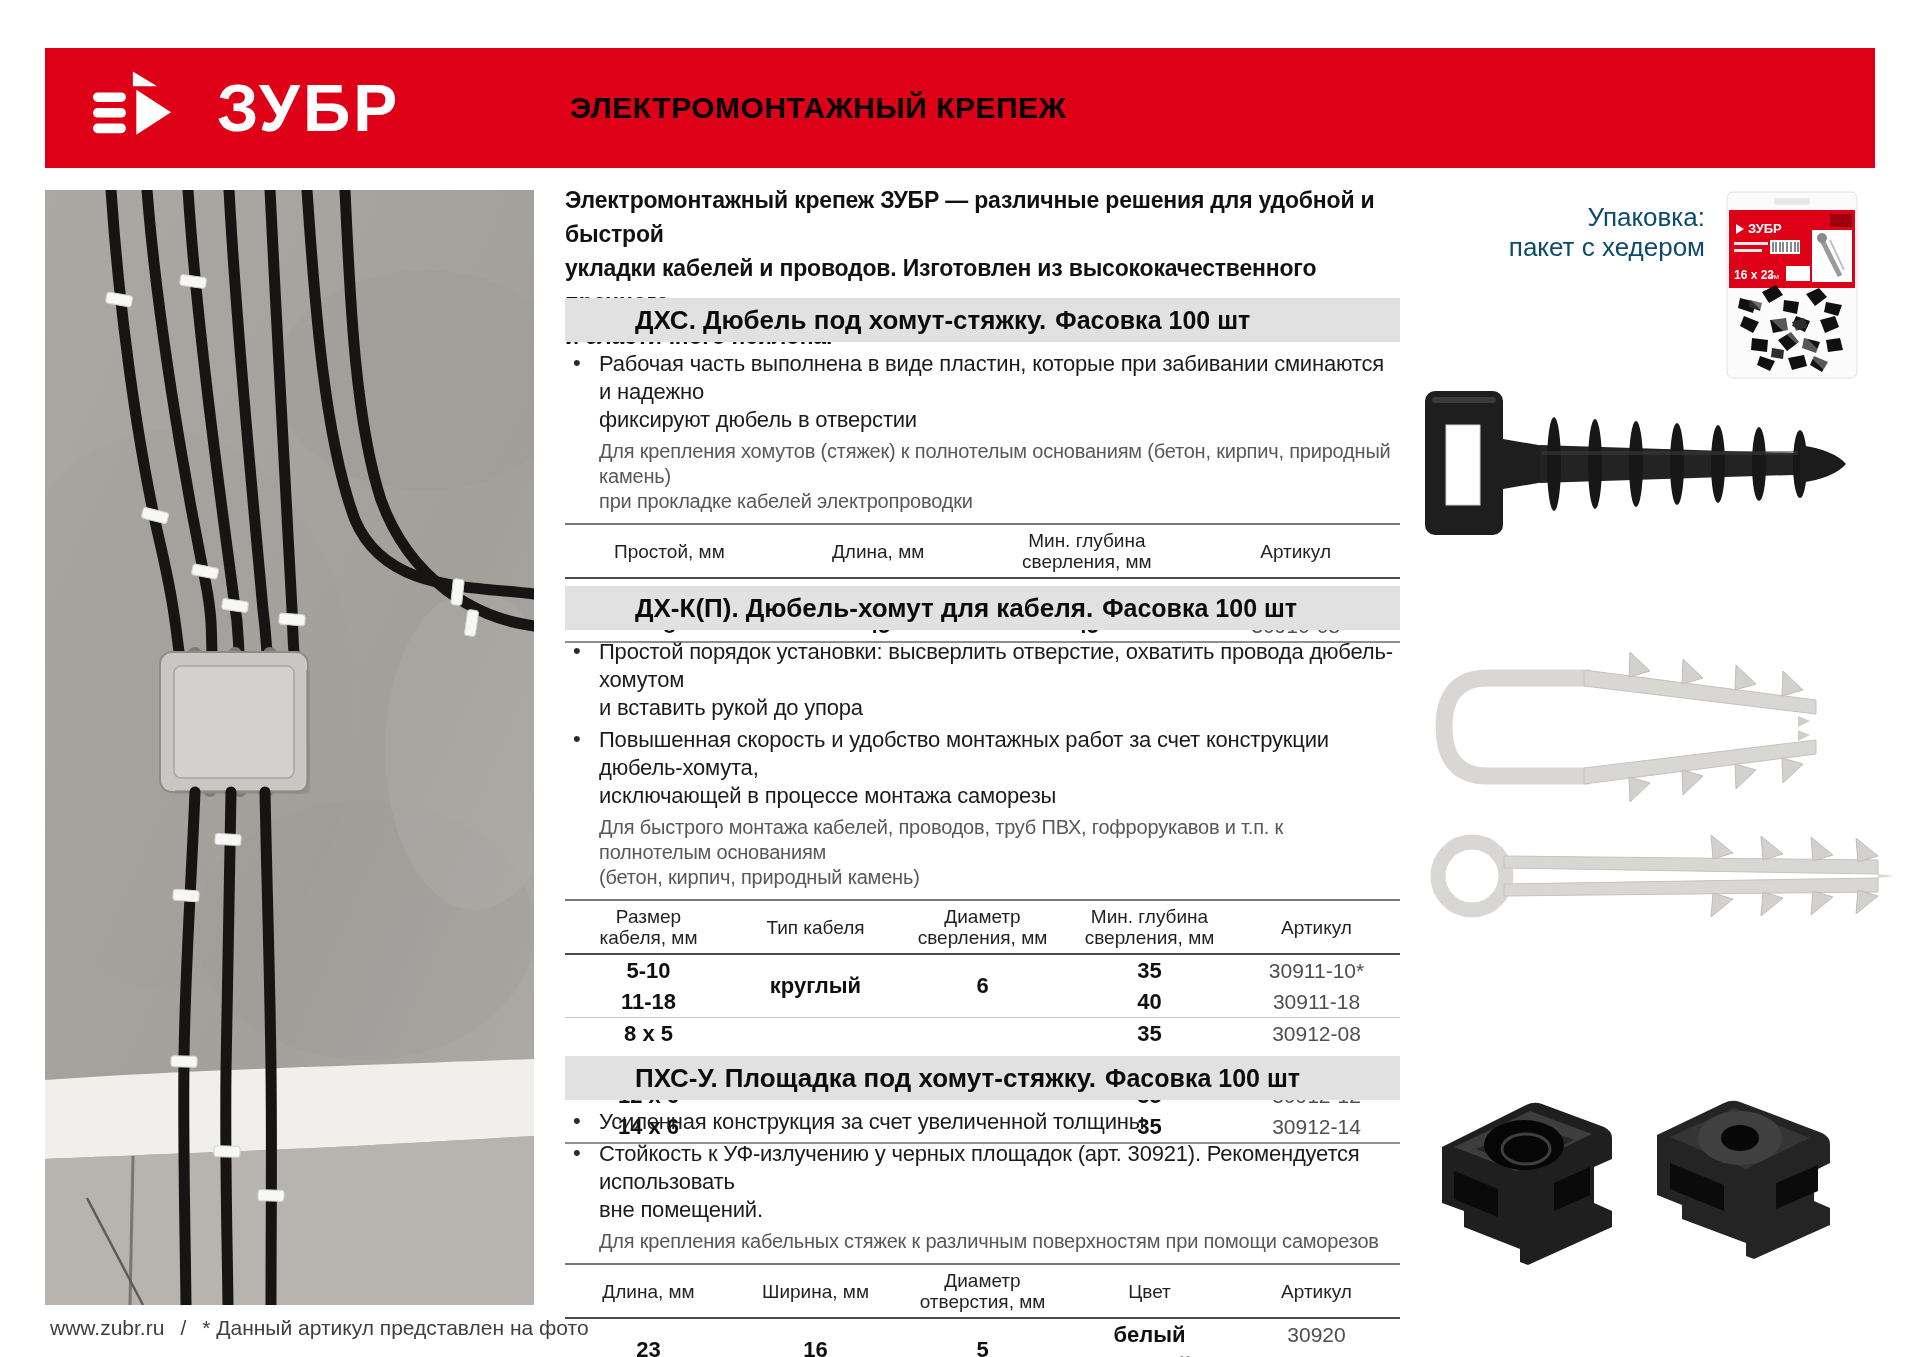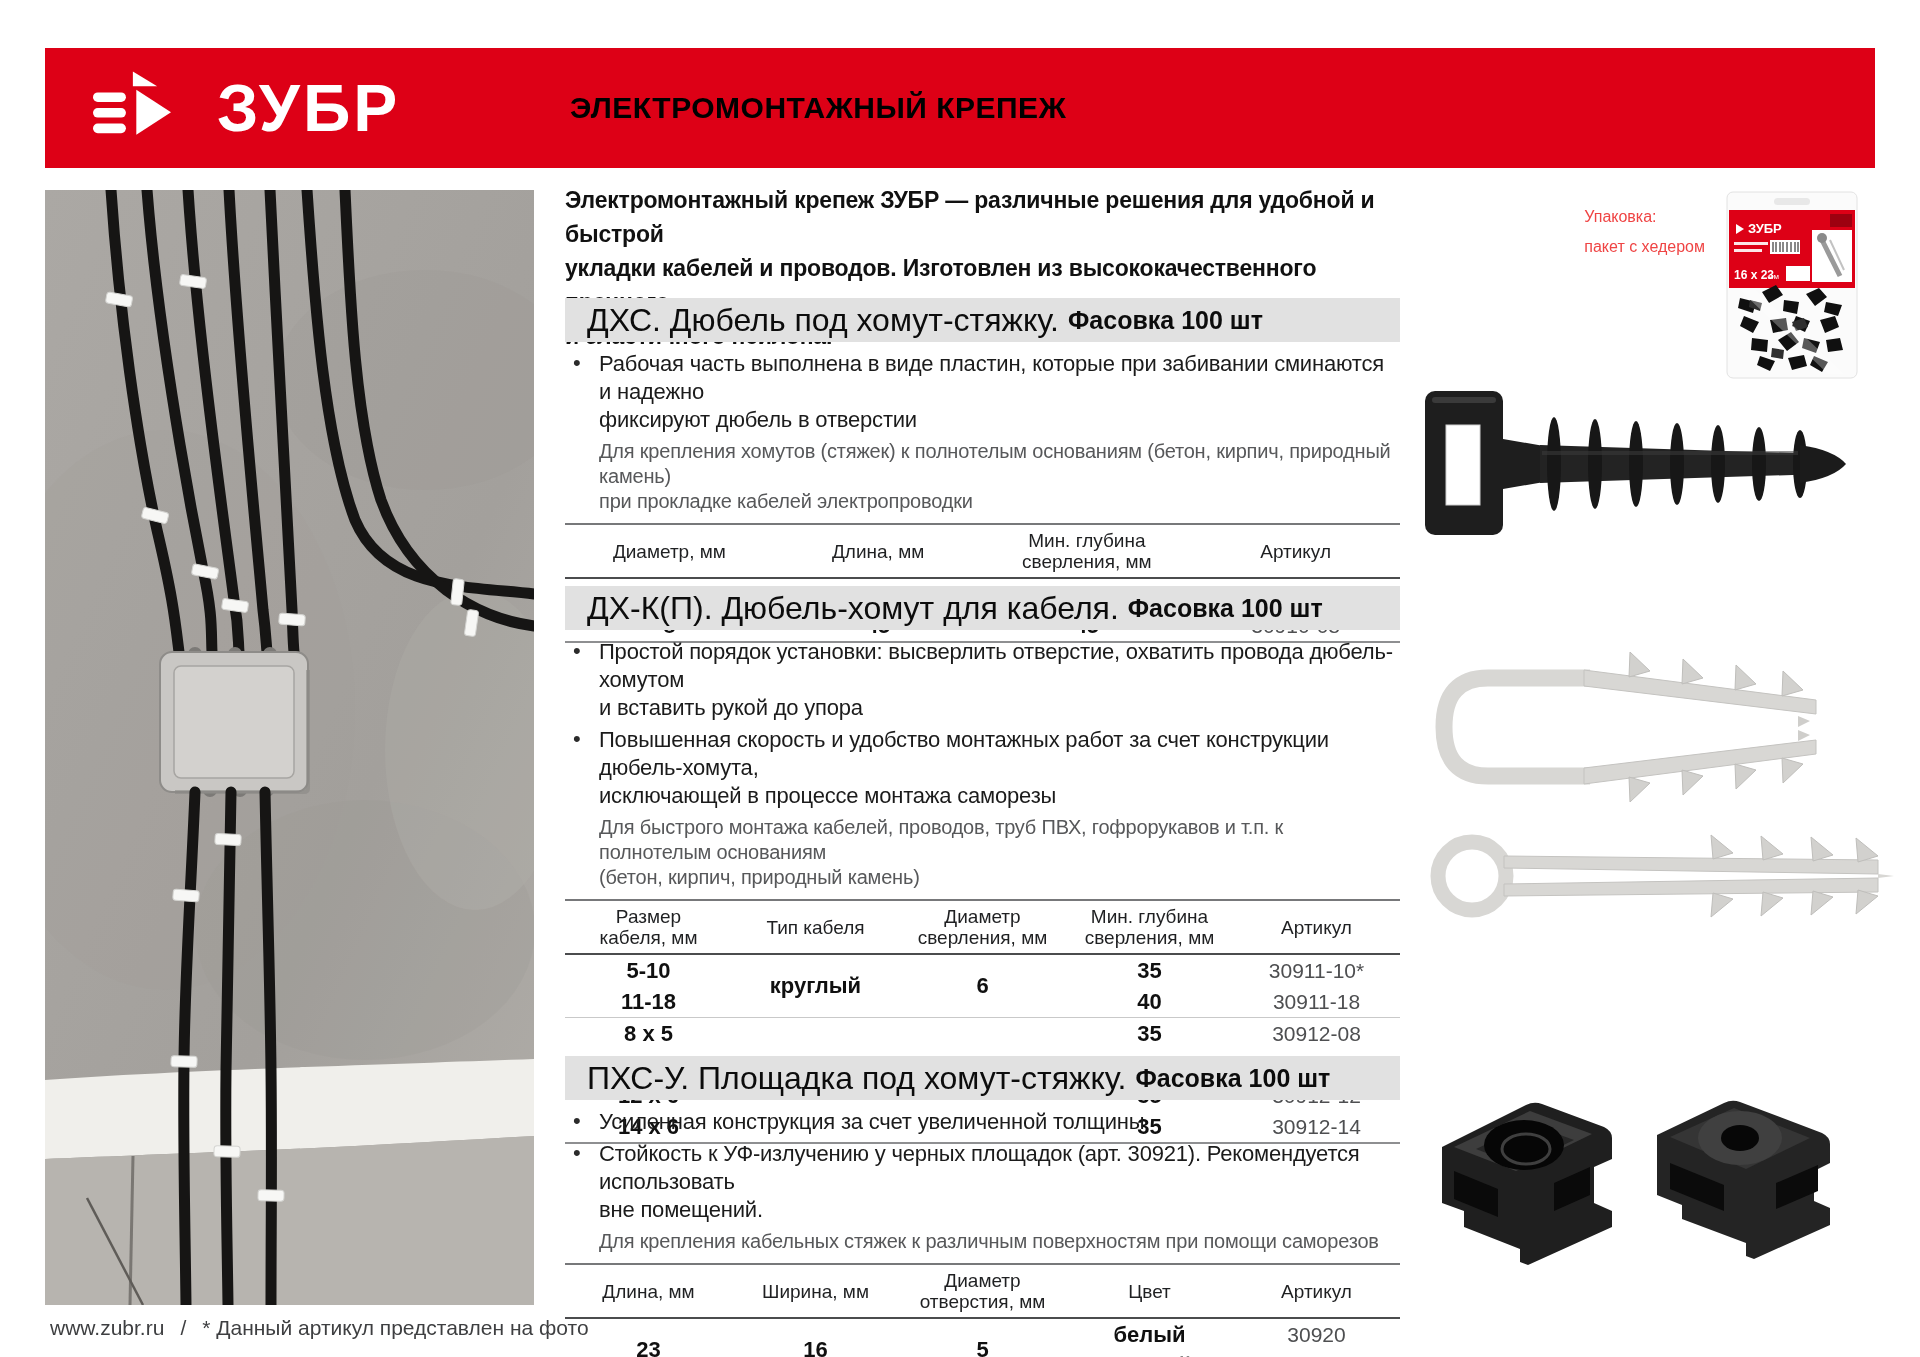--- a/index.html
+++ b/index.html
@@ -13,35 +13,35 @@
 
   
   .photo{position:absolute;left:45px;top:190px;width:489px;height:1115px;}
 
   
   .col{position:absolute;left:565px;width:835px;}
   .intro{top:183px;font-size:23px;font-weight:bold;color:#111;line-height:34px;white-space:pre-line;letter-spacing:-.2px;}
   .sec{left:565px;width:835px;position:absolute;}
   .sec1{top:298px;} .sec2{top:586px;} .sec3{top:1056px;}
   .sec-bar{height:44px;background:#e1e1e1;display:flex;align-items:center;padding-left:22px;box-sizing:border-box;}
-  .sec-bar .tb{font-size:32px;font-weight:normal;color:#0c0c0c;}
+  .sec-bar .tb{font-size:26px;font-weight:bold;color:#0c0c0c;margin-left:48px;}
   .sec-bar .tr{font-size:25px;font-weight:bold;color:#0c0c0c;margin-left:9px;}
   ul.bullets{list-style:none;margin:8px 0 0 0;padding:0;}
   ul.bullets li{position:relative;padding-left:34px;font-size:22px;line-height:28px;color:#1b1b1b;white-space:pre-line;letter-spacing:-.2px;margin-top:4px;}
   ul.bullets li::before{content:"\2022";position:absolute;left:8px;top:-1px;color:#2b2b2b;}
   .note{margin:5px 0 0 34px;font-size:20px;line-height:25px;color:#57585a;white-space:pre-line;letter-spacing:-.2px;}
   table.spec{width:100%;border-collapse:collapse;margin-top:9px;border-bottom:2px solid #8e8f91;}
   table.spec th{font-size:19px;font-weight:normal;color:#1f2022;text-align:center;border-top:2px solid #77787a;border-bottom:2px solid #4b4c4e;padding:5px 2px;line-height:21px;white-space:pre-line;vertical-align:middle;}
   table.spec td{font-size:22px;font-weight:bold;color:#101010;text-align:center;padding:2px;line-height:26px;height:27px;vertical-align:middle;}
   table.spec td.art{font-weight:normal;font-size:21px;color:#4e4f51;}
   table.spec tr.gsep td{border-top:1px solid #c9c9c9;}
   .c4 th,.c4 td{width:25%;} .c5 th,.c5 td{width:20%;}
 
   
-  .packaging{position:absolute;right:215px;top:202px;font-size:16px;line-height:30px;color:#ef4444;white-space:pre-line;}
+  .packaging{position:absolute;right:215px;top:202px;text-align:right;font-size:26px;line-height:30px;color:#0c4a6e;white-space:pre-line;}
   .img-abs{position:absolute;}
   .footer{position:absolute;left:50px;top:1316px;display:flex;gap:16px;font-size:21px;color:#3e3f41;align-items:baseline;}
   .footer .site{color:#3e3f41;text-decoration:none;}
 </style>
 </head>
 <body>
 
 <div class="page">
 
   <div class="red-band">
@@ -135,21 +135,21 @@
     </div>
     <ul class="bullets">
       <li>Рабочая часть выполнена в виде пластин, которые при забивании сминаются и надежно
 фиксируют дюбель в отверстии</li>
     </ul>
     <div class="note">Для крепления хомутов (стяжек) к полнотелым основаниям (бетон, кирпич, природный камень)
 при прокладке кабелей электропроводки</div>
     <table class="spec c4">
       <thead>
         <tr>
-          <th>Диаметр, мм</th>
+          <th>Простой, мм</th>
           <th>Длина, мм</th>
           <th>Мин. глубина сверления, мм</th>
           <th>Артикул</th>
         </tr>
       </thead>
       <tbody>
         <tr>
           <td>6</td>
           <td>35</td>
           <td>35</td>

